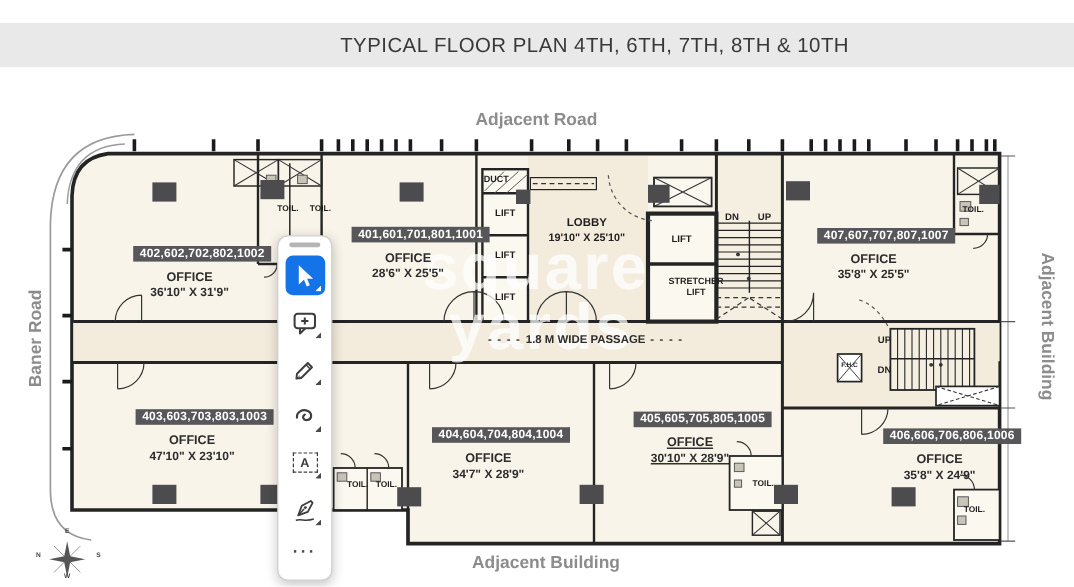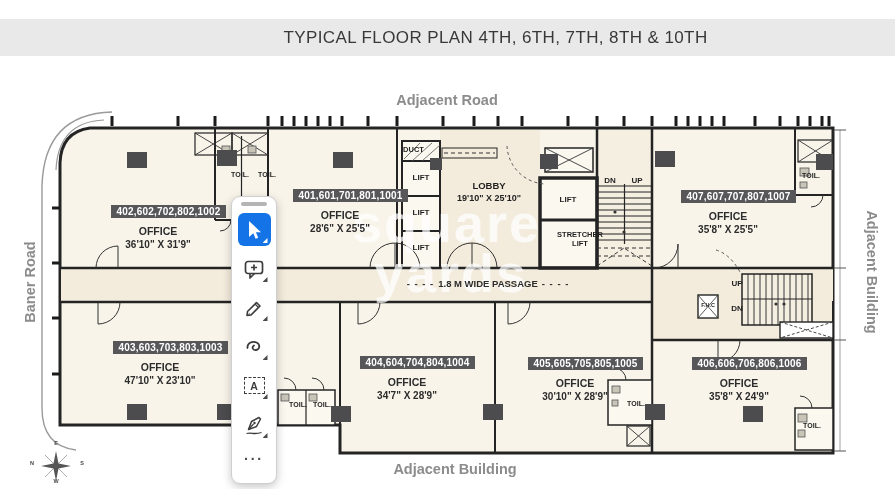--- a/index.html
+++ b/index.html
@@ -196,26 +196,26 @@
   <div class="office" style="left:75px;top:337px;">
     <span class="unitbox">403,603,703,803,1003</span>
     <div class="oname">OFFICE</div>
     <div class="odims">47'10" X 23'10"</div>
   </div>
   <div class="office" style="left:322px;top:352px;">
     <span class="unitbox">404,604,704,804,1004</span>
     <div class="oname">OFFICE</div>
     <div class="odims">34'7" X 28'9"</div>
   </div>
-  <div class="office" style="left:490px;top:353px;">
+  <div class="office" style="left:490px;top:339px;text-decoration:underline;">
     <span class="unitbox">405,605,705,805,1005</span>
     <div class="oname">OFFICE</div>
     <div class="odims">30'10" X 28'9"</div>
   </div>
-  <div class="office" style="left:654px;top:353px;">
+  <div class="office" style="left:654px;top:353px;padding-left:44px;">
     <span class="unitbox">406,606,706,806,1006</span>
     <div class="oname">OFFICE</div>
     <div class="odims">35'8" X 24'9"</div>
   </div>
 
   <div class="sl" style="left:439px;top:181px;width:100px;font-size:9.5px;">
     <div>LOBBY</div>
     <div style="font-size:9px;margin-top:1px;">19'10" X 25'10"</div>
   </div>
 

